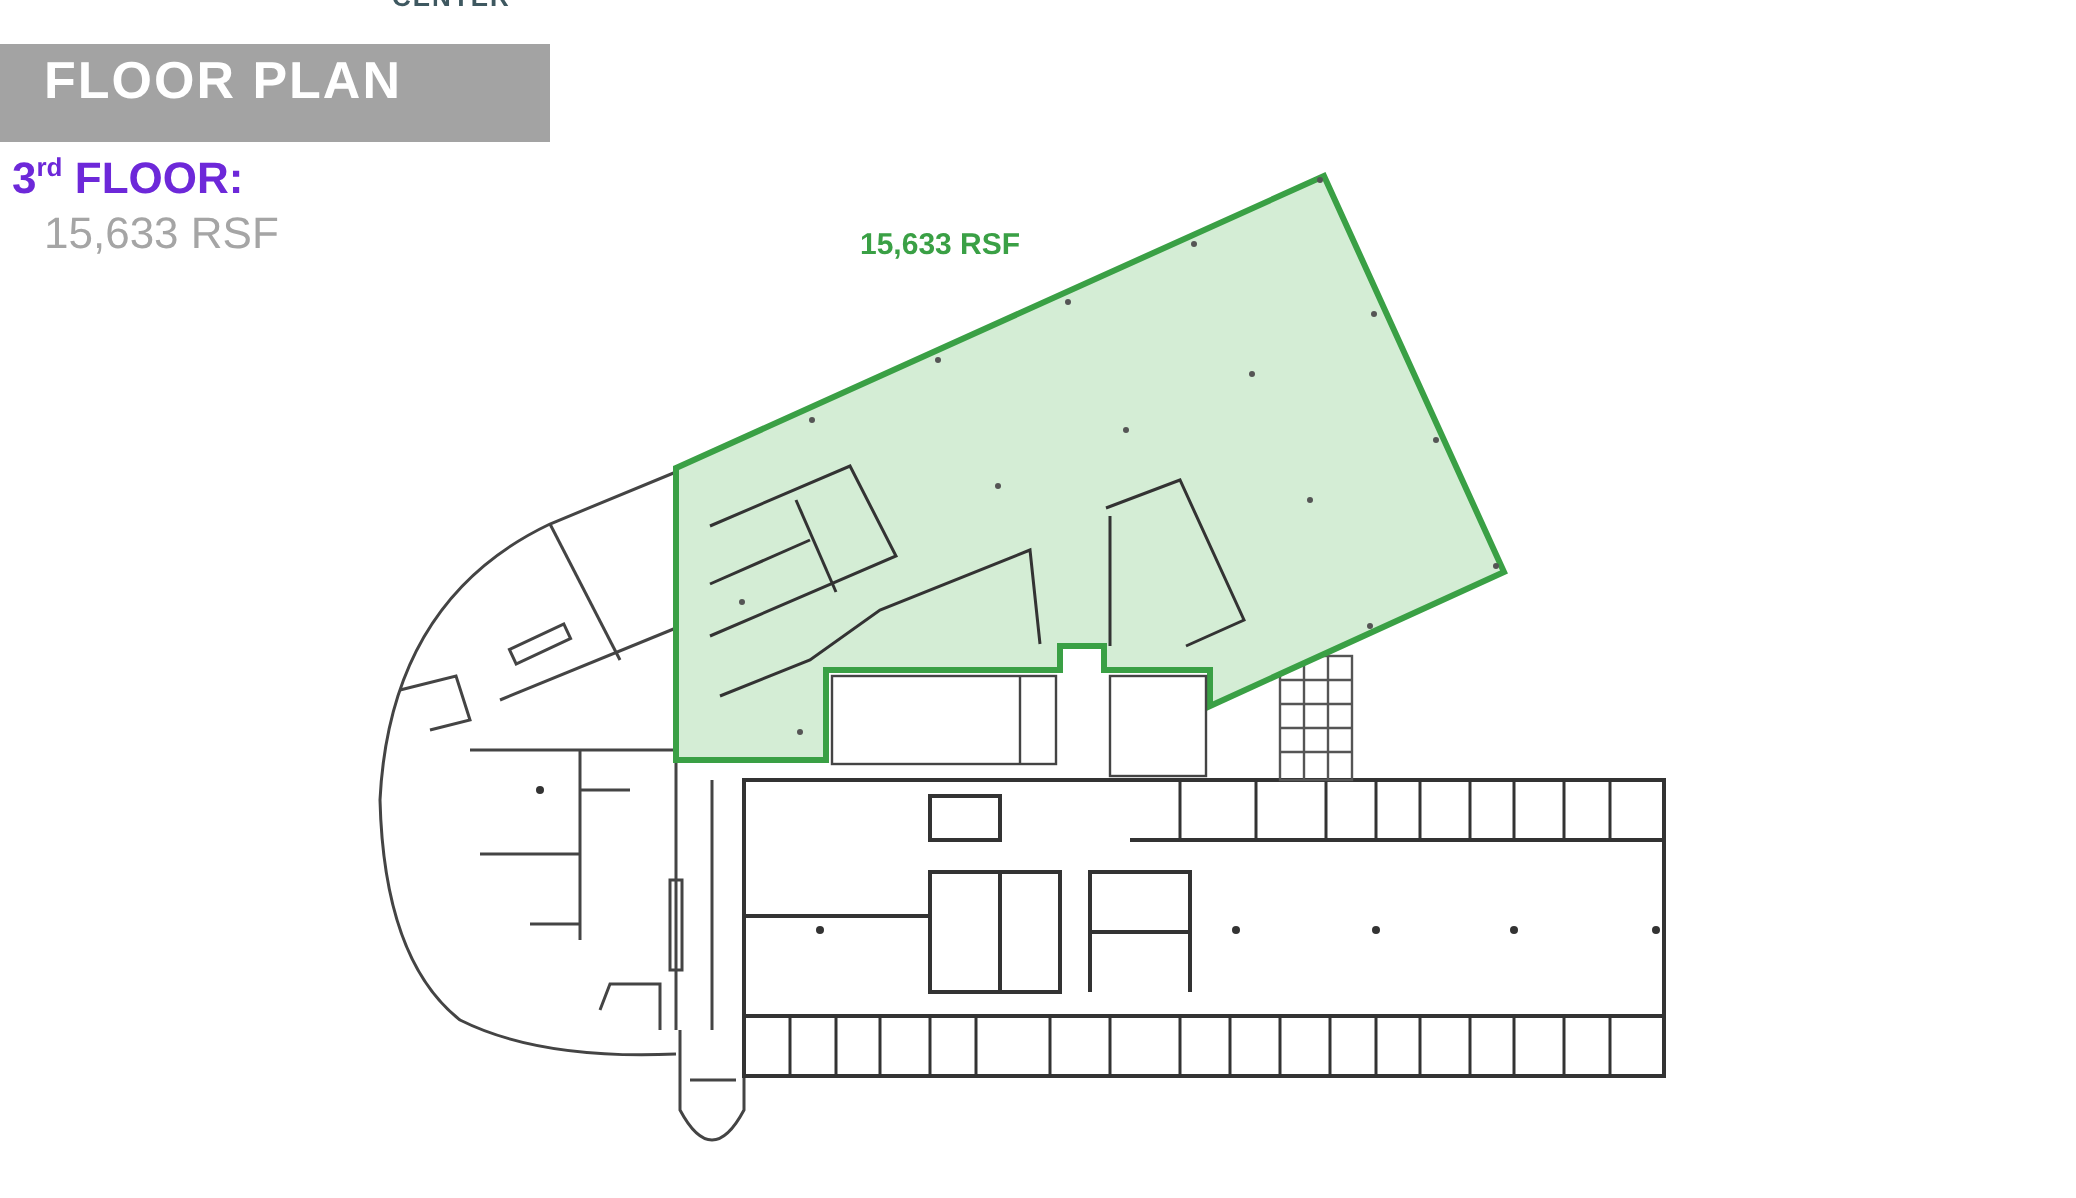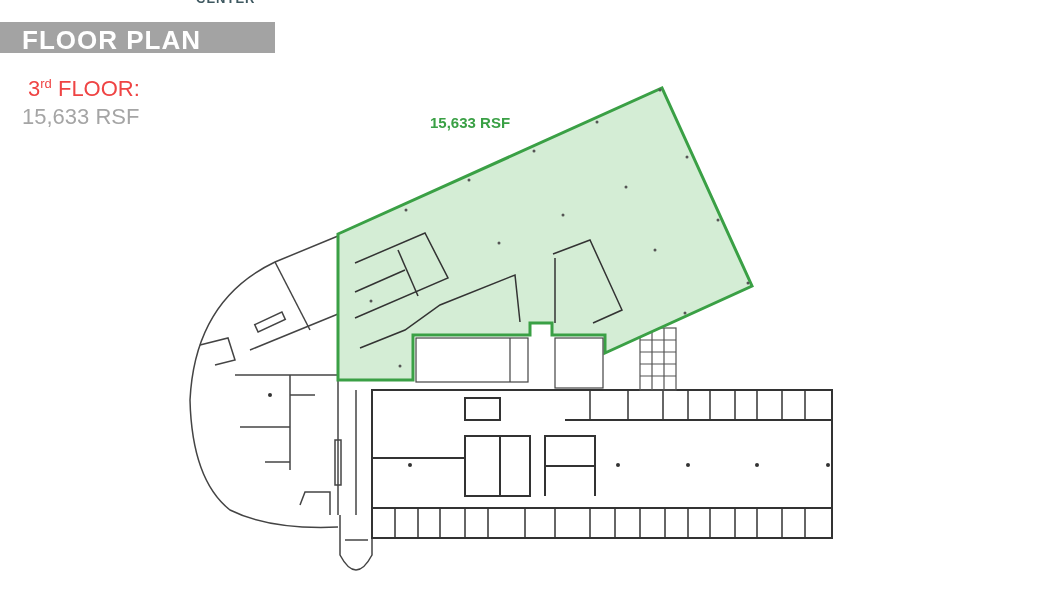--- a/index.html
+++ b/index.html
@@ -1,23 +1,23 @@
 <!DOCTYPE html>
 <html><head>
 <meta charset="utf-8">
 <style>
   html, body { margin:0; padding:0; background:#ffffff; }
   body { width:1038px; height:599px; position:relative; overflow:hidden;
          font-family:"Liberation Sans", "DejaVu Sans", sans-serif; }
   .cut-text { position:absolute; left:196px; top:-9px; font-size:13px; font-weight:bold;
               color:#3e5860; letter-spacing:1px; }
-  .title-bar { position:absolute; left:0; top:22px; width:275px; height:31px; background:#a3a3a3; }
+  .title-bar { position:absolute; left:0; top:22px; width:275px; height:49px; background:#a3a3a3; }
   .title-text { position:absolute; left:22px; top:3px; font-size:26px; font-weight:bold;
                 color:#ffffff; letter-spacing:1px; }
-  .floor-label { position:absolute; left:28px; top:76px; font-size:22px; color:#ef4444; font-weight:normal; }
+  .floor-label { position:absolute; left:6px; top:76px; font-size:22px; color:#6d28d9; font-weight:bold; }
   .floor-label sup { font-size:13px; }
   .floor-rsf { position:absolute; left:22px; top:104px; font-size:22px; color:#a5a5a5; }
   .plan { position:absolute; left:0; top:0; }
   .plan-rsf { position:absolute; left:430px; top:114px; font-size:15px; font-weight:bold; color:#3aa045; }
 </style>
 </head>
 <body>
 
 <div class="cut-text">CENTER</div>
 

